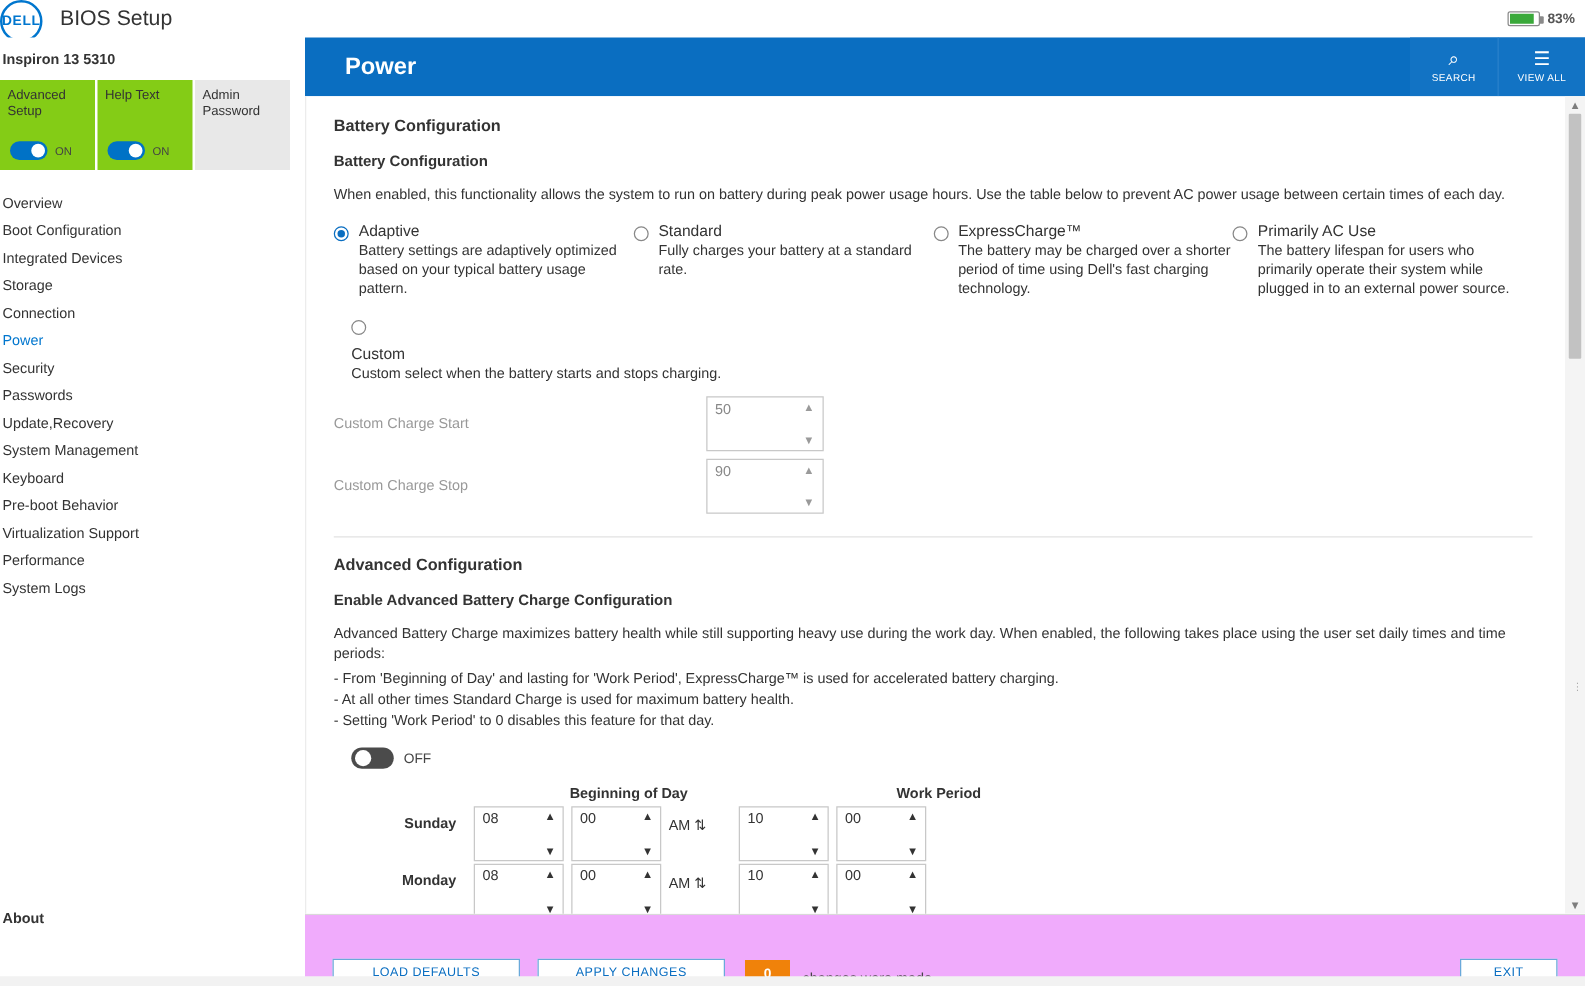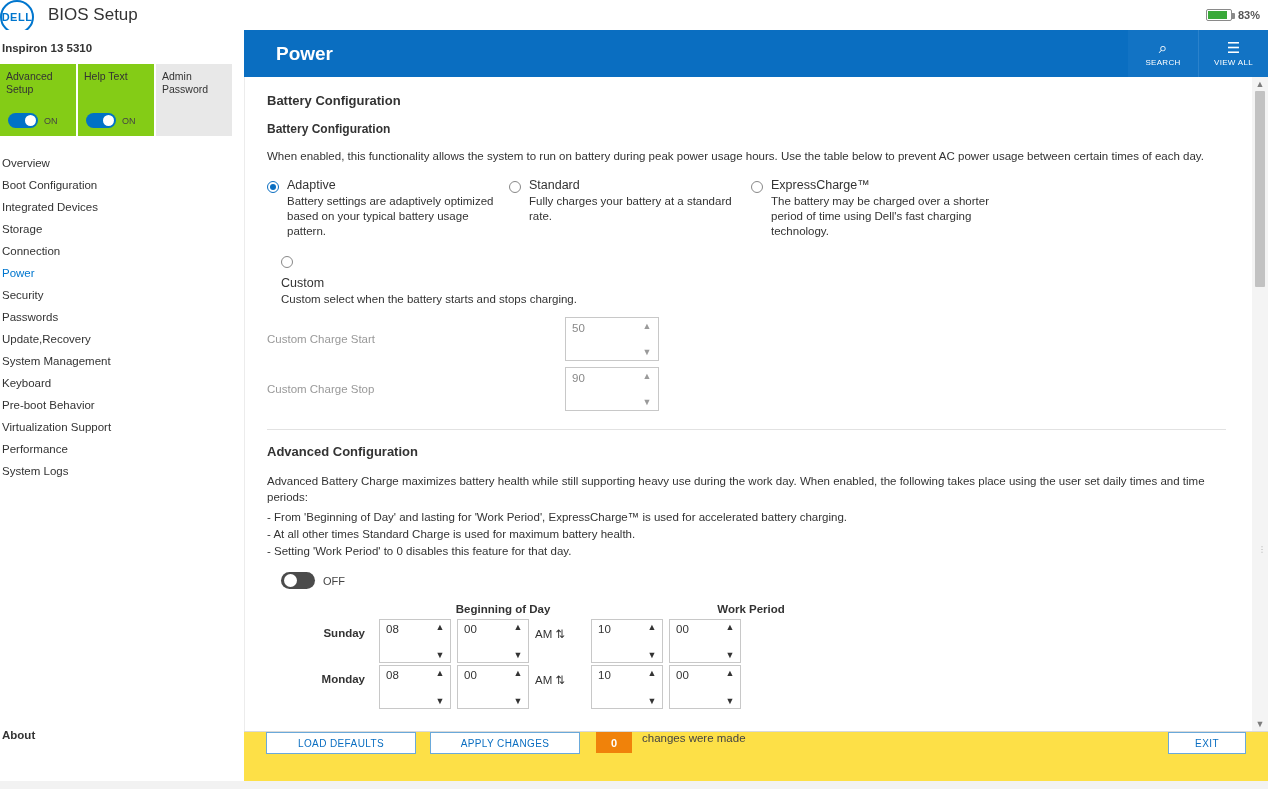--- a/index.html
+++ b/index.html
@@ -101,21 +101,21 @@
   .sched-head .h2t { width:248px; text-align:center; font-size:11.5px; font-weight:bold; color:#333; }
 
   .sched-row { display:flex; align-items:flex-start; margin-bottom:2px; }
   .day { width:112px; text-align:right; padding-right:14px; font-size:11.5px; font-weight:bold; color:#333; padding-top:8px; }
   .tbox { width:72px; height:44px; border:1px solid #c8c8c8; display:flex; margin-right:6px; }
   .tbox .v { flex:1; padding:3px 0 0 6px; font-size:11.5px; color:#333; }
   .tbox .b { width:20px; display:flex; flex-direction:column; justify-content:space-between; align-items:center; padding:2px 0; color:#333; font-size:9px; }
   .ampm { font-size:11.5px; color:#333; padding-top:8px; width:56px; }
 
   
-  .footer { height:58px; border-top:1px solid #d9d9d9; background:#fde047; display:flex; align-items:flex-start; padding:0 22px; }
+  .footer { height:58px; border-top:1px solid #d9d9d9; background:#f0abfc; display:flex; align-items:flex-end; padding:0 22px; }
   .btn { height:22px; border:1px solid #6aa9da; background:#fff; color:#0a6ec1; font-size:10px; letter-spacing:0.4px; display:flex; align-items:center; justify-content:center; cursor:pointer; }
   .btn-load { width:150px; margin-right:14px; }
   .btn-apply { width:150px; margin-right:16px; }
   .changes-badge { width:36px; height:21px; background:#f0820a; color:#fff; font-size:11px; display:flex; align-items:center; justify-content:center; font-weight:bold; }
   .changes-text { font-size:11.5px; color:#444; margin-left:10px; }
   .btn-exit { width:78px; margin-left:auto; }
   .bottom-strip { position:absolute; left:0; right:0; bottom:0; height:8px; background:#f2f2f2; }
 </style>
 </head>
 <body>
@@ -218,20 +218,27 @@
               <div class="d">Fully charges your battery at a standard rate.</div>
             </div>
           </div>
           <div class="radio-col">
             <div class="radio"></div>
             <div class="radio-txt">
               <div class="t">ExpressCharge™</div>
               <div class="d">The battery may be charged over a shorter period of time using Dell's fast charging technology.</div>
             </div>
           </div>
+          <div class="radio-col">
+            <div class="radio"></div>
+            <div class="radio-txt">
+              <div class="t">Primarily AC Use</div>
+              <div class="d">The battery lifespan for users who primarily operate their system while plugged in to an external power source.</div>
+            </div>
+          </div>
         </div>
 
         <div class="custom-row">
           <div class="radio"></div>
           <div class="radio-txt">
             <div class="t">Custom</div>
             <div class="d">Custom select when the battery starts and stops charging.</div>
           </div>
         </div>
 
@@ -253,20 +260,21 @@
             <div class="spin-btns">
               <span>▲</span>
               <span>▼</span>
             </div>
           </div>
         </div>
 
         <hr class="hr">
 
         <h2 class="section">Advanced Configuration</h2>
+        <h3 class="sub">Enable Advanced Battery Charge Configuration</h3>
         <p class="adv-text">Advanced Battery Charge maximizes battery health while still supporting heavy use during the work day. When enabled, the following takes place using the user set daily times and time periods:</p>
         <div class="adv-line">- From 'Beginning of Day' and lasting for 'Work Period', ExpressCharge™ is used for accelerated battery charging.</div>
         <div class="adv-line">- At all other times Standard Charge is used for maximum battery health.</div>
         <div class="adv-line">- Setting 'Work Period' to 0 disables this feature for that day.</div>
 
         <div class="toggle-inline">
           <div class="switch-off">
               <div class="knob"></div>
             </div>
           <div class="state">OFF</div>

